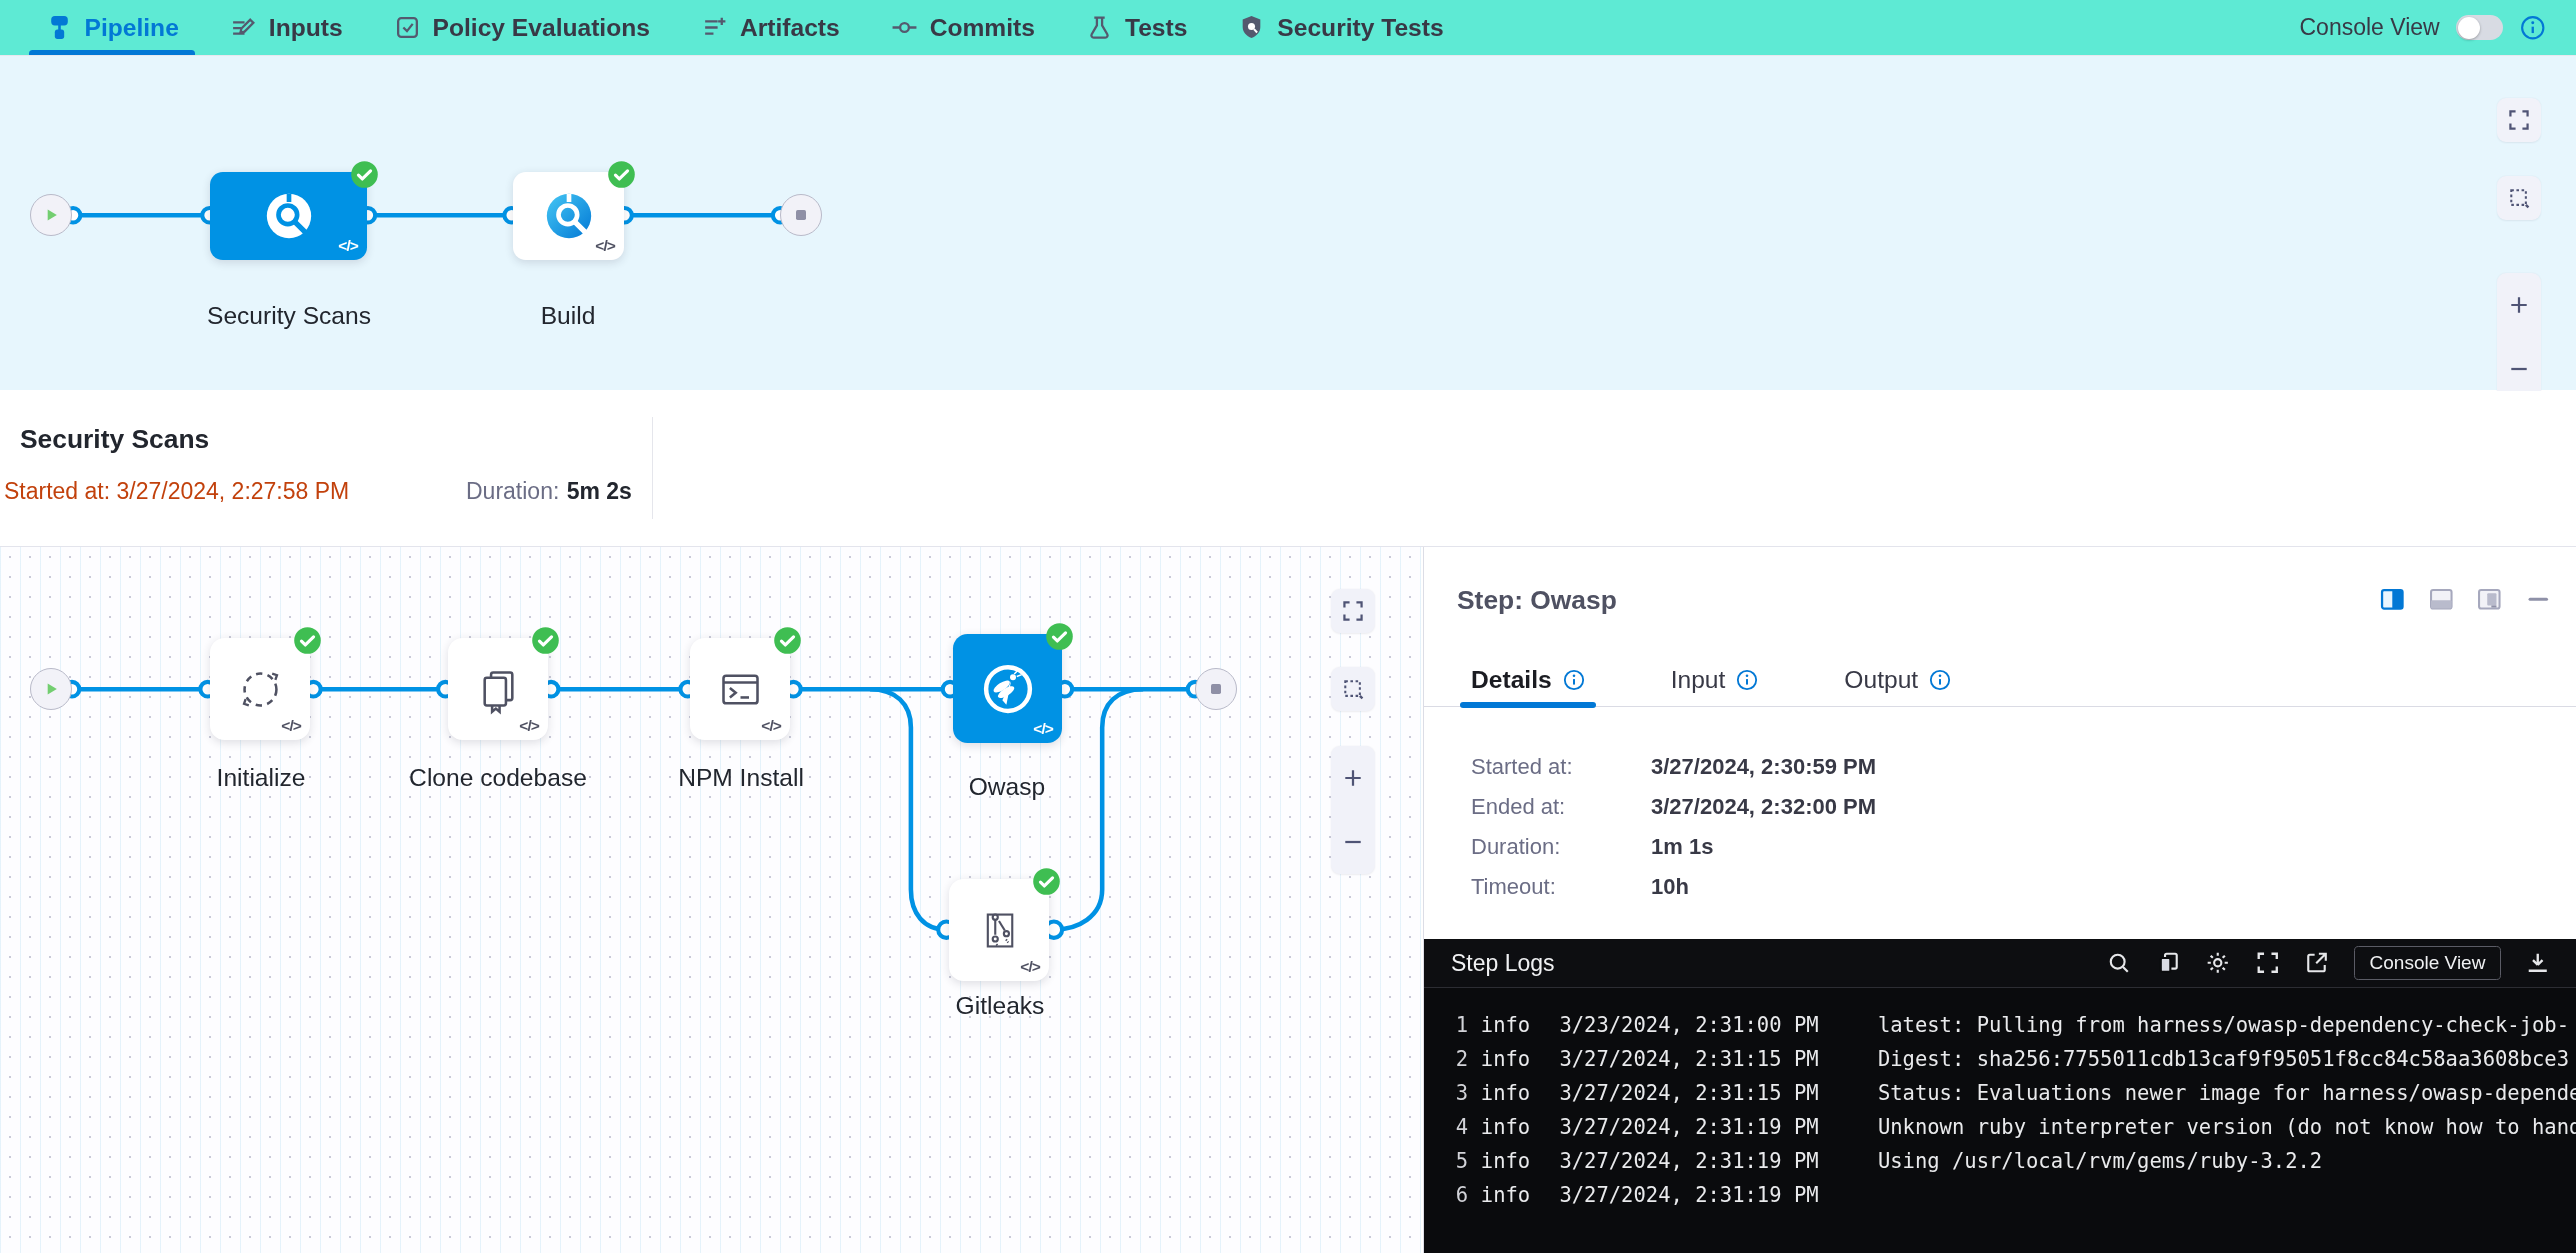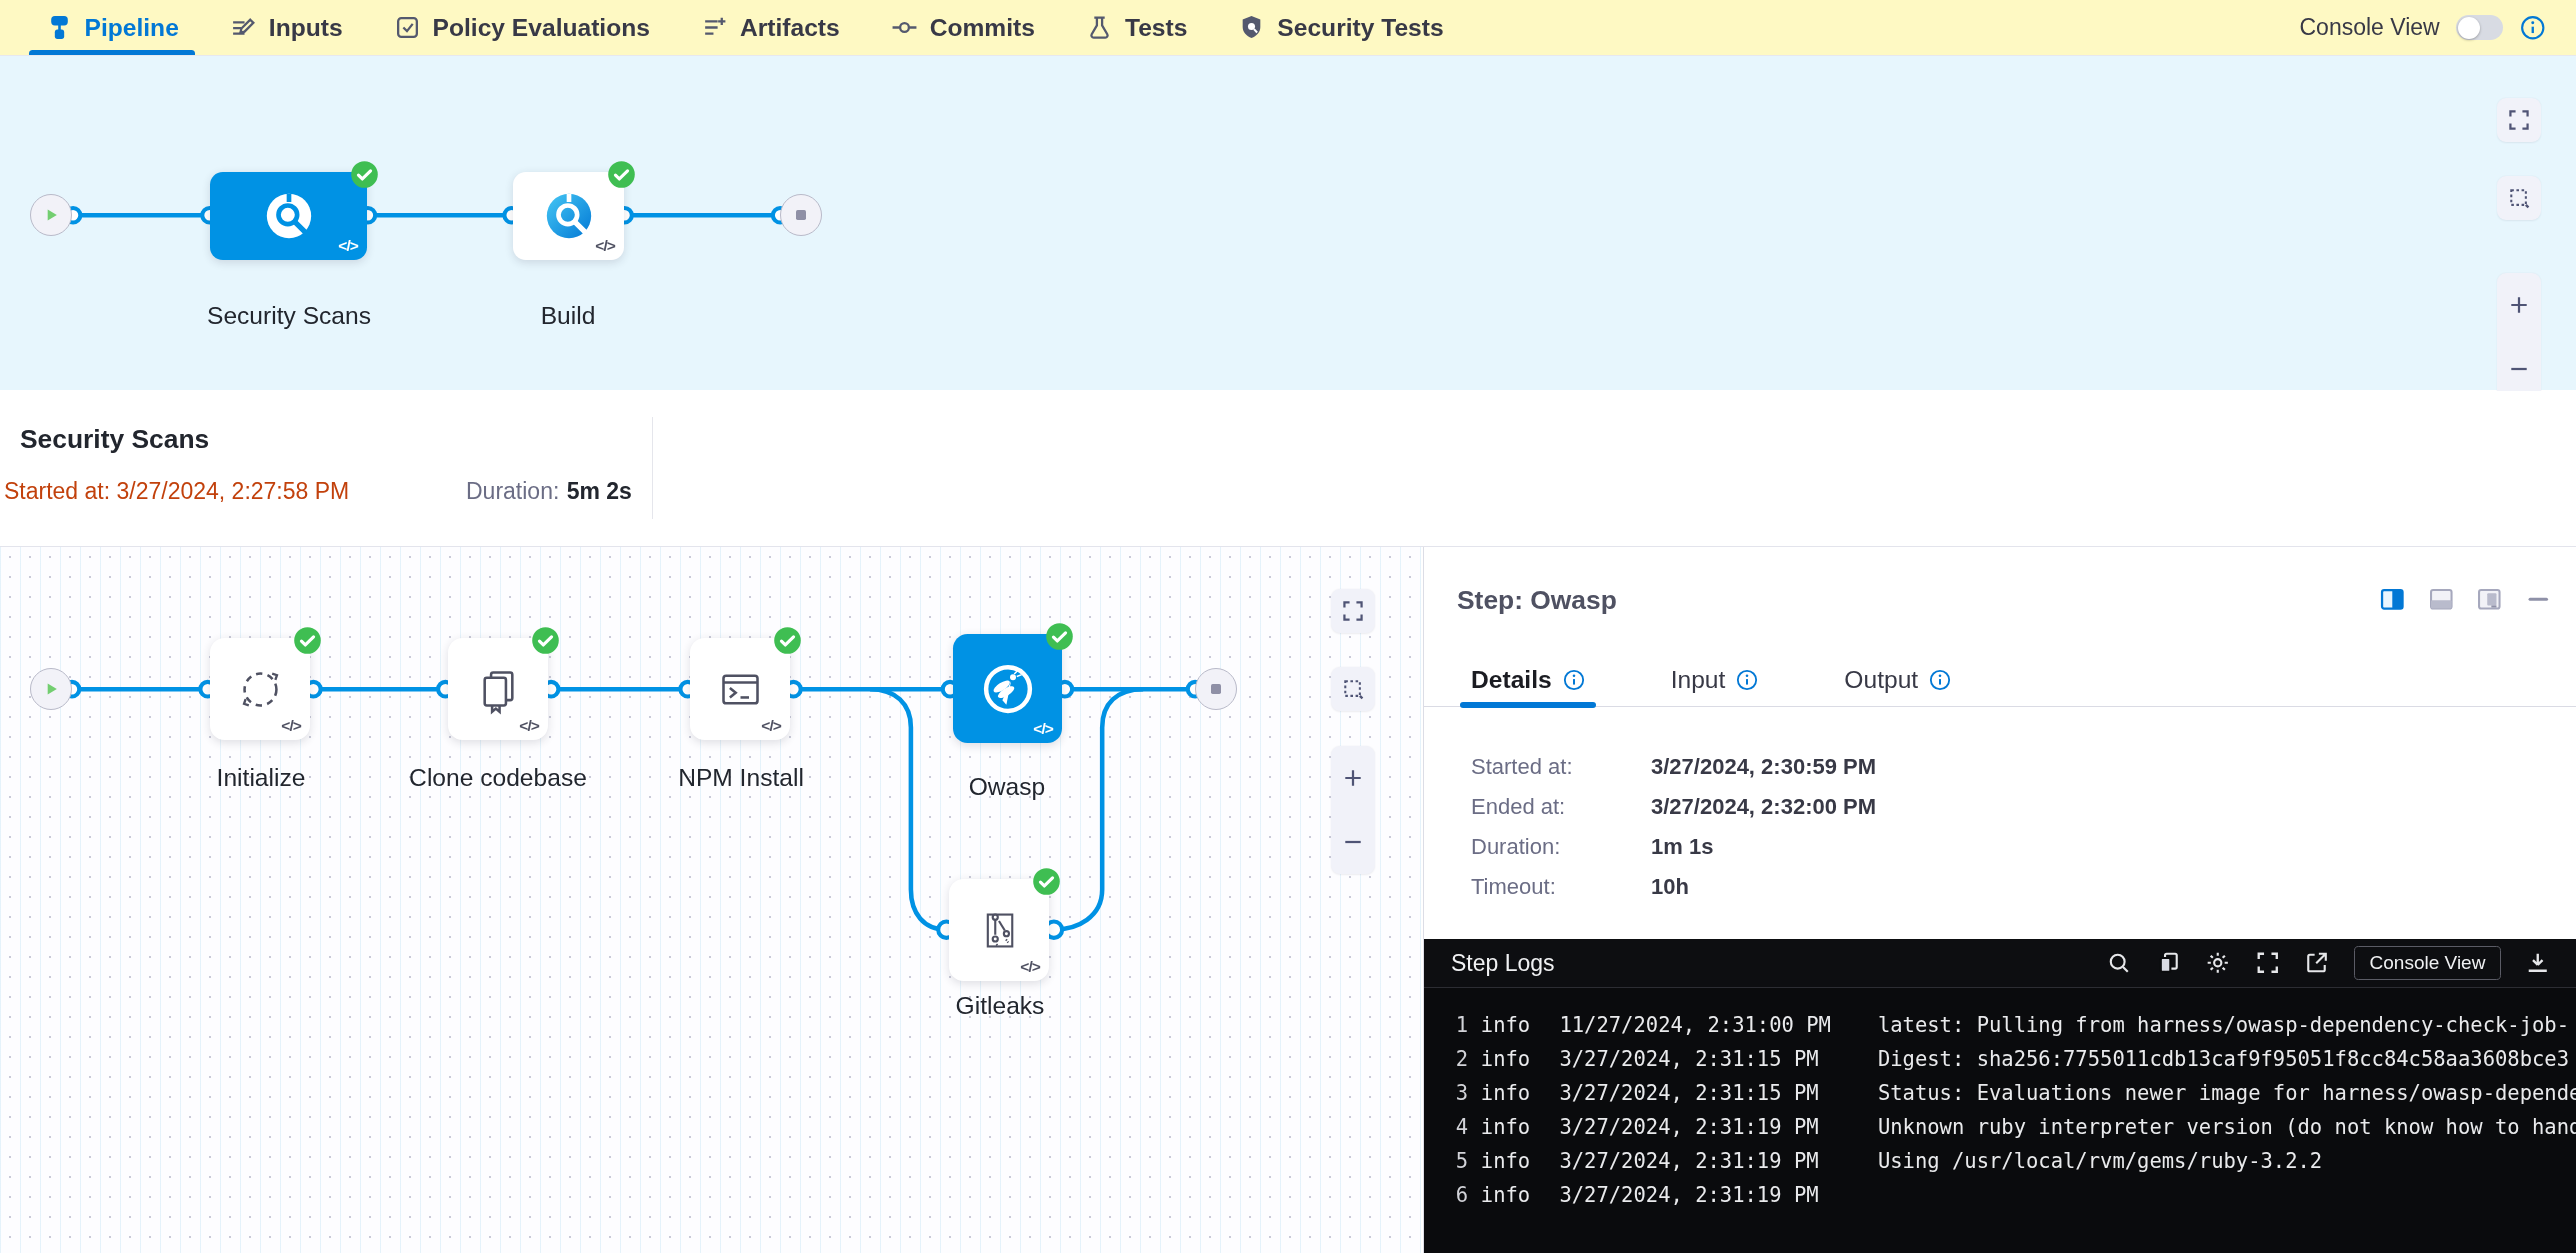--- a/index.html
+++ b/index.html
@@ -1,20 +1,20 @@
 <!DOCTYPE html>
 <html style="font-size:14.6px"><head>
 <meta charset="utf-8">
 <style>
   * { margin:0; padding:0; box-sizing:border-box; }
   body { font-family:"Liberation Sans",sans-serif; background:#fff; }
   .app { position:relative; width:2576px; height:1253px; background:#fff; overflow:hidden; }
 
   
-  .topnav { position:absolute; left:0; top:0; width:2576px; height:56px; background:#fef9c3;
+  .topnav { position:absolute; left:0; top:0; width:2576px; height:56px; background:#5eead4;
             border-bottom:1.8px solid #e7e8ee; display:flex; align-items:center; justify-content:space-between; z-index:30; }
   .tabs { display:flex; align-items:stretch; height:100%; margin-left:20px; }
   .navtab { position:relative; display:flex; align-items:center; gap:12px; padding:0 25.5px; cursor:pointer;
             font-size:24.6px; color:#383946; font-weight:700; }
   .navtab svg { width:27px; height:27px; }
   .navtab.active { color:#0278d5; font-weight:700; }
   .navtab.active::after { content:""; position:absolute; left:9px; right:9px; bottom:0; height:4.6px;
             background:#0278d5; border-radius:3.6px 3.6px 0 0; }
   .nav-right { display:flex; align-items:center; gap:16.4px; margin-right:31px; }
   .cv-label { font-size:23px; color:#383946; }
@@ -492,21 +492,21 @@
             <path d="M14 3.5h6.5V10M20 4l-8.5 8.5"></path>
           </svg>
           <span class="cv-btn">Console View</span>
           <svg viewBox="0 0 24 24" fill="none" stroke="#e6e7ea" stroke-width="2.2">
             <path d="M12 3.5V14M12 14l-4.5-4.5M12 14l4.5-4.5M3.5 19.5h17"></path>
           </svg>
         </div>
       </div>
       <div class="logs-body">
         <div class="logline">
-          <span class="ln-num">1</span><span class="ln-level">info</span><span class="ln-time">11/27/2024, 2:31:00 PM</span><span class="ln-msg">latest: Pulling from harness/owasp-dependency-check-job-</span>
+          <span class="ln-num">1</span><span class="ln-level">info</span><span class="ln-time">3/23/2024, 2:31:00 PM</span><span class="ln-msg">latest: Pulling from harness/owasp-dependency-check-job-</span>
         </div>
         <div class="logline">
           <span class="ln-num">2</span><span class="ln-level">info</span><span class="ln-time">3/27/2024, 2:31:15 PM</span><span class="ln-msg">Digest: sha256:7755011cdb13caf9f95051f8cc84c58aa3608bce3</span>
         </div>
         <div class="logline">
           <span class="ln-num">3</span><span class="ln-level">info</span><span class="ln-time">3/27/2024, 2:31:15 PM</span><span class="ln-msg">Status: Evaluations newer image for harness/owasp-depende</span>
         </div>
         <div class="logline">
           <span class="ln-num">4</span><span class="ln-level">info</span><span class="ln-time">3/27/2024, 2:31:19 PM</span><span class="ln-msg">Unknown ruby interpreter version (do not know how to hand</span>
         </div>

